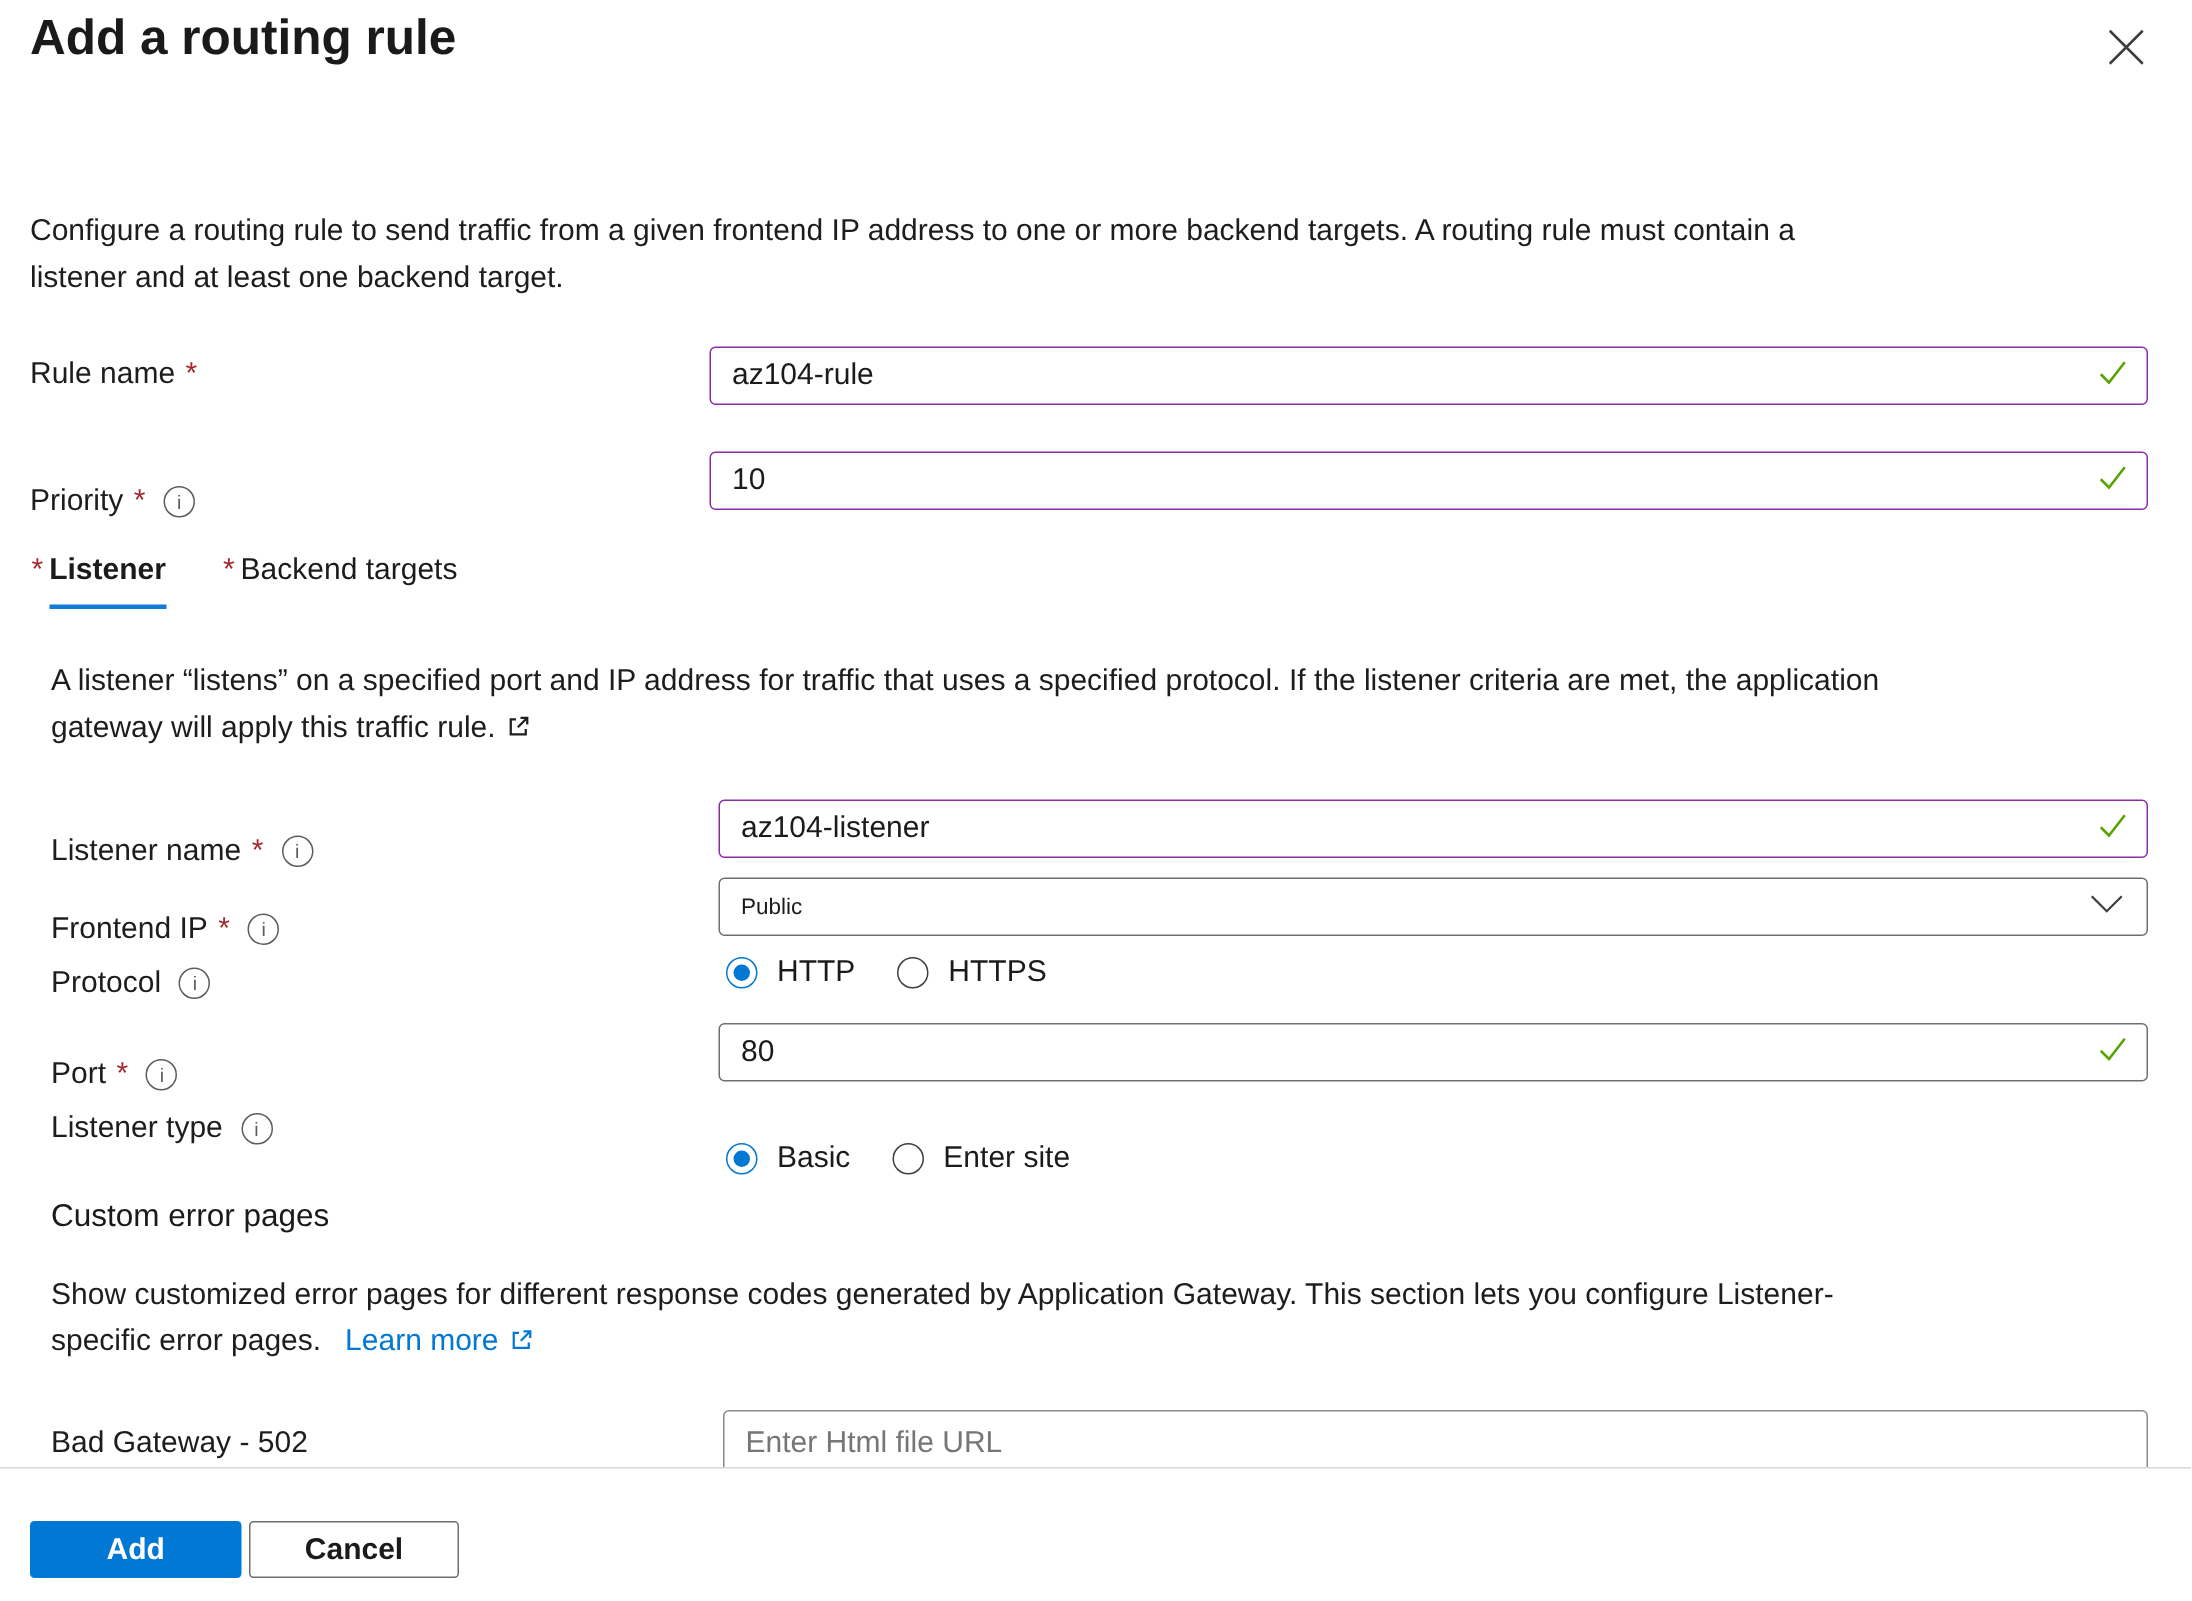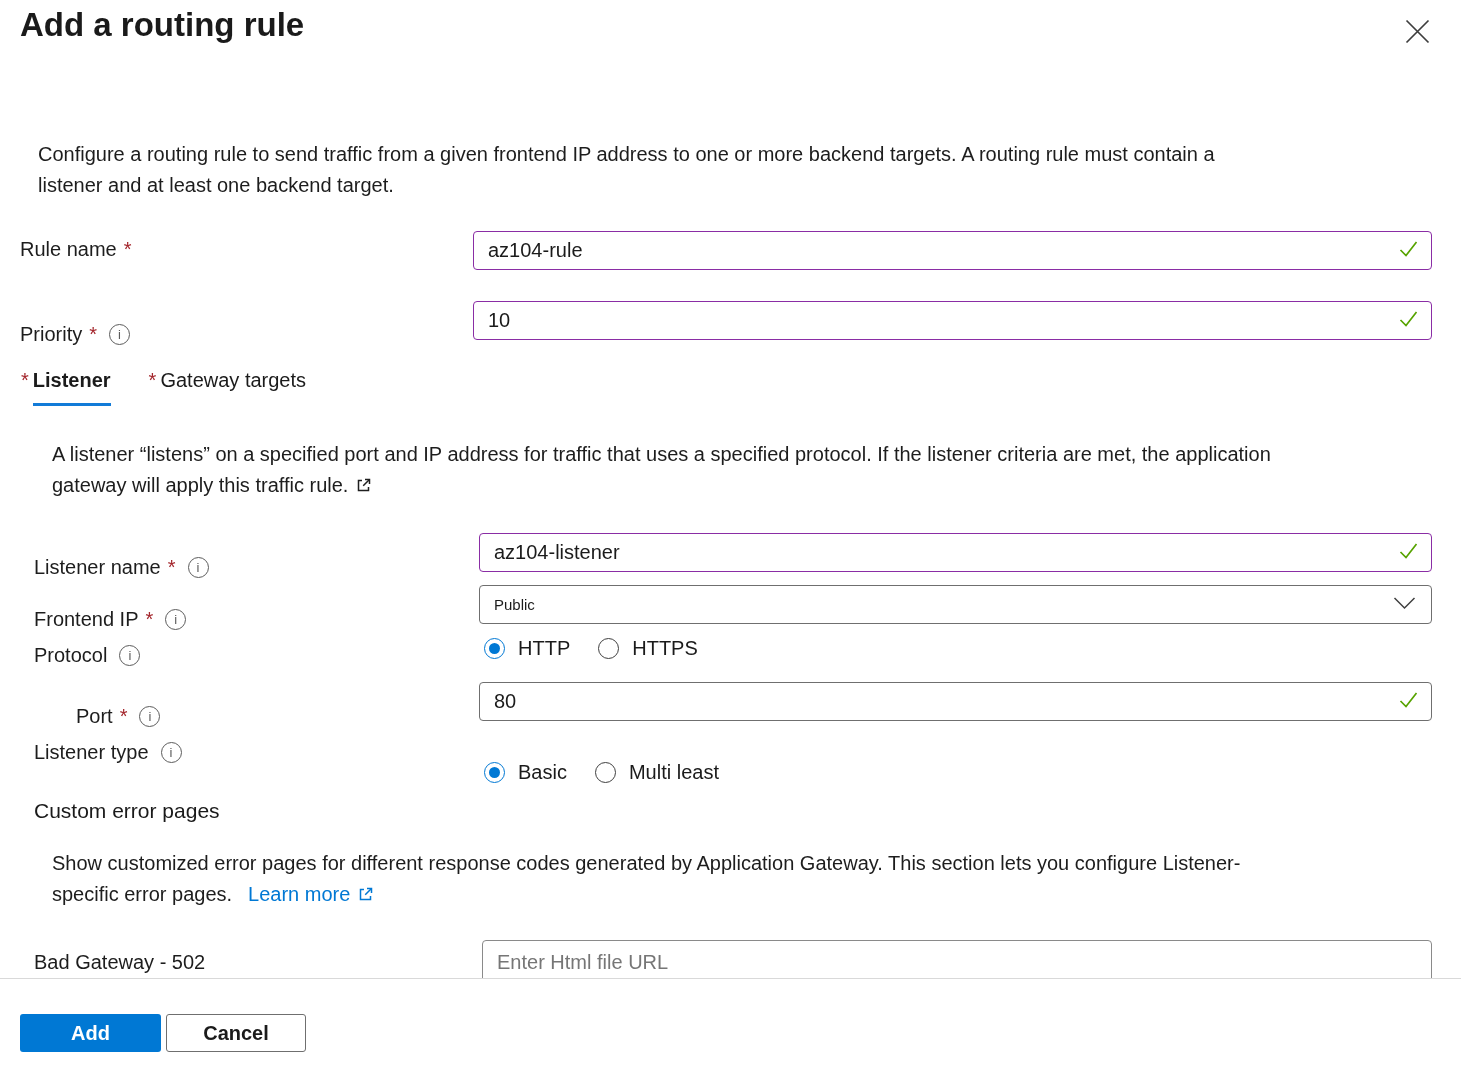--- a/index.html
+++ b/index.html
@@ -5,21 +5,21 @@
   * { box-sizing: border-box; }
   html,body { margin:0; padding:0; background:#ffffff; }
   body { font-family:"Liberation Sans","DejaVu Sans",sans-serif; color:#1b1b1b; }
   .page { position:relative; width:1461px; height:1067px; background:#fff; overflow:hidden; }
   .clip { position:absolute; left:0; top:0; width:1461px; height:978px; overflow:hidden; }
   .abs { position:absolute; }
 
   .title { left:20px; top:6px; font-size:33px; font-weight:600; color:#1a1a1a; }
   .close-btn { left:1400px; top:16px; width:34px; height:34px; display:flex; align-items:center; justify-content:center; cursor:pointer; background:none; border:none; padding:0; }
 
-  .para { font-size:20px; line-height:31px; color:#1d1d1d;margin-left:18px; }
+  .para { font-size:20px; line-height:31px; color:#1d1d1d; }
 
   .lbl { font-size:20px; color:#1d1d1d; display:flex; align-items:center; white-space:nowrap; }
   .req { color:#a4262c; margin-left:7px; font-size:20px; }
   .info { width:21px; height:21px; min-width:21px; border:1px solid #5c5c5c; border-radius:50%; color:#5c5c5c;
           font-size:13px; line-height:1; display:inline-flex; align-items:center; justify-content:center;
           margin-left:12px; font-style:normal; cursor:default; }
 
   .field-wrap { position:absolute; height:39px; background:#fff; border:1px solid #6f6f6f; border-radius:4px; display:flex; align-items:center; }
   .field-wrap.valid { border-color:#8a2da5; }
   .field-wrap input { border:none; outline:none; background:transparent; width:100%; height:100%;
@@ -105,21 +105,21 @@
       </span>
     </div>
 
     <div class="abs tabs">
       <div class="tab active">
         <span class="star">*</span>
         <span class="tab-label">Listener</span>
       </div>
       <div class="tab">
         <span class="star">*</span>
-        <span class="tab-label">Gateway targets</span>
+        <span class="tab-label">Backend targets</span>
       </div>
     </div>
 
     <div class="abs para" style="left:34px; top:439px; width:1400px;">
       <div>A listener “listens” on a specified port and IP address for traffic that uses a specified protocol. If the listener criteria are met, the application</div>
       <div>
         <span>gateway will apply this traffic rule.</span><span class="ext-icon" style="color:#1f1f1f;">
           <svg width="17" height="17" viewBox="0 0 17 17">
               <path d="M7 3.5 H3.5 V13.5 H13.5 V10" stroke="currentColor" stroke-width="1.5" fill="none"></path>
               <path d="M10 2.5 H14.5 V7" stroke="currentColor" stroke-width="1.5" fill="none"></path>
@@ -167,21 +167,21 @@
             <span class="dot"></span>
           </span>
         <span>HTTP</span>
       </div>
       <div class="radio-opt">
         <span class="radio"></span>
         <span>HTTPS</span>
       </div>
     </div>
 
-    <div class="abs lbl" style="left:34px; top:705px;margin-left:42px;">
+    <div class="abs lbl" style="left:34px; top:705px;">
       <span>Port</span>
         <span class="req">*</span>
       <i class="info">i</i>
     </div>
     <div class="field-wrap" style="left:479px; top:682px; width:953px;">
       <input type="text" value="80" style="">
       <span class="check">
         <svg width="23" height="23" viewBox="0 0 23 23">
             <path d="M3.5 12.5 L9 18 L19.5 4.5" stroke="#57a300" stroke-width="1.7" fill="none"></path>
           </svg>
@@ -194,21 +194,21 @@
     </div>
     <div class="radio-row" style="left:484px; top:733px;margin-top:28px;">
       <div class="radio-opt">
         <span class="radio on">
             <span class="dot"></span>
           </span>
         <span>Basic</span>
       </div>
       <div class="radio-opt">
         <span class="radio"></span>
-        <span>Multi least</span>
+        <span>Enter site</span>
       </div>
     </div>
 
     <div class="abs section-h" style="left:34px; top:799px;">Custom error pages</div>
 
     <div class="abs para" style="left:34px; top:848px; width:1400px;">
       <div>Show customized error pages for different response codes generated by Application Gateway. This section lets you configure Listener-</div>
       <div>
         <span>specific error pages.</span><span class="link" style="margin-left:16px;"><span>Learn more</span><span class="ext-icon">
           <svg width="17" height="17" viewBox="0 0 17 17">

